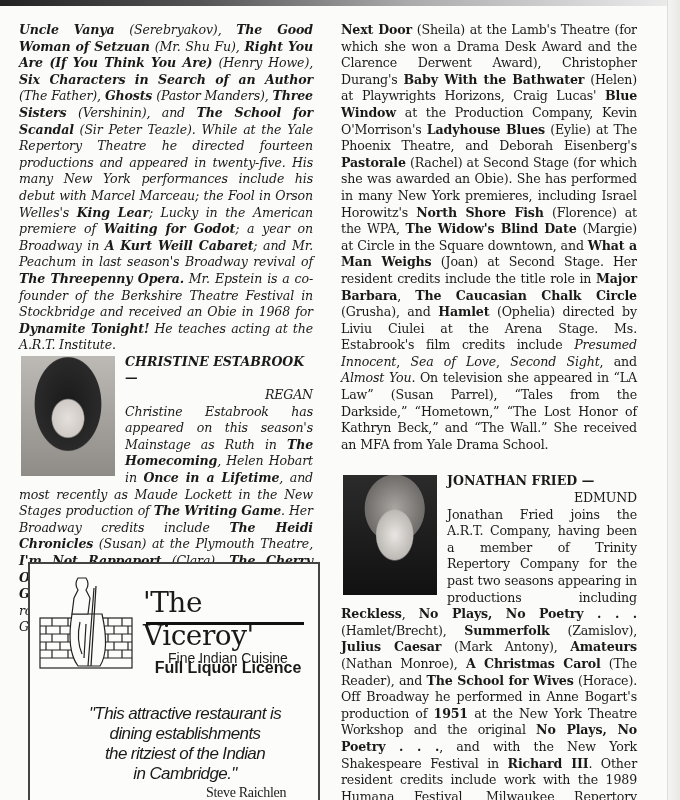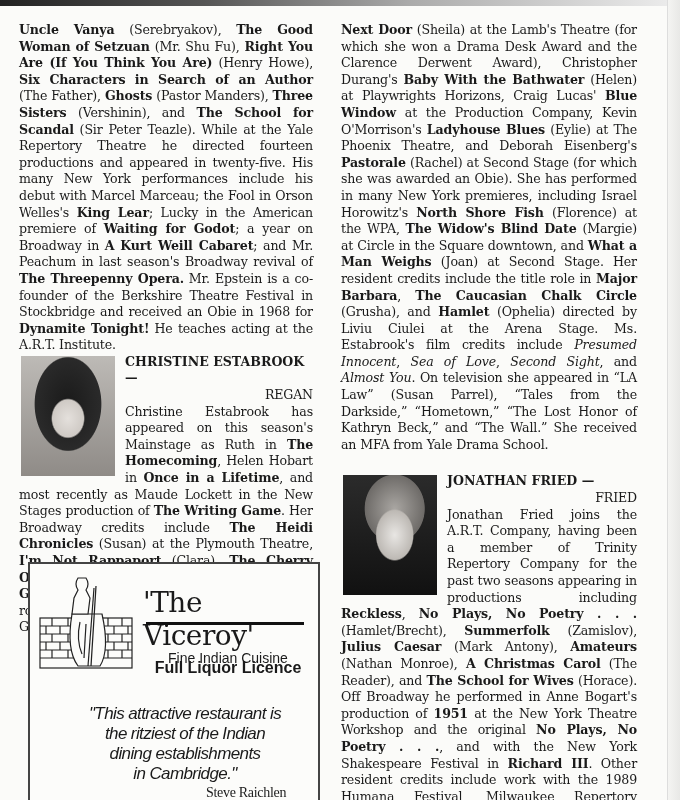--- a/index.html
+++ b/index.html
@@ -3,21 +3,21 @@
 <meta charset="utf-8">
 <style>
   html, body { margin:0; padding:0; }
   body { width:680px; height:800px; background:#fbfbf9; position:relative; overflow:hidden;
          font-family:"DejaVu Serif", "Liberation Serif", serif; color:#1a1a1a; }
   .topbar { position:absolute; left:0; top:0; width:680px; height:6px;
             background:linear-gradient(to right,#222 0%,#555 30%,#aaa 60%,#eee 100%); }
   .rightedge { position:absolute; right:0; top:0; width:12px; height:800px;
                background:linear-gradient(to right,#f4f4f2,#e8e8e6); border-left:1px solid #ddd; }
   .col { position:absolute; font-size:12.6px; line-height:16.6px; text-align:justify; letter-spacing:-0.15px; }
-  .col-left { left:19px; top:22px; width:294px; }
+  .col-left { left:19px; top:22px; width:294px;font-style:italic; }
   .col-right { left:341px; top:22px; width:296px; }
   b { font-weight:bold; }
   i { font-style:italic; }
   p { margin:0; }
   .bio { position:relative; }
   .photo { float:left; margin:2px 10px 2px 2px; background:#555; }
   .photo-ce { width:94px; height:120px;
      background:radial-gradient(ellipse 30% 28% at 50% 52%, #e4e0dc 0%, #cfcac5 55%, transparent 60%),
                 radial-gradient(ellipse 50% 55% at 50% 40%, #1a1a1a 0%, #2a2a2a 70%, transparent 72%),
                 linear-gradient(#bdbab6,#8f8b87); }
@@ -92,30 +92,30 @@
       <path d="M42 52 Q38 70 44 84"></path>
         <path d="M48 54 L46 88"></path>
     </g>
   </svg>
   <div class="ad-title">'The Viceroy'</div>
   <div class="ad-title-rule"></div>
   <div class="ad-sub">Fine Indian Cuisine</div>
   <div class="ad-sub2">Full Liquor Licence</div>
   <div class="ad-quote">
     <div>"This attractive restaurant is</div>
+    <div>dining establishments</div>
     <div>the ritziest of the Indian</div>
-    <div>dining establishments</div>
     <div>in Cambridge."</div>
   </div>
   <div class="ad-attr">Steve Raichlen</div>
 
 </div>
 
 <div class="col col-right">
   <p><b>Next Door</b><span>  (Sheila) at the Lamb's Theatre (for which she won a Drama Desk Award and the Clarence Derwent Award), Christopher Durang's </span><b>Baby With the Bathwater</b><span> (Helen) at Playwrights Horizons, Craig Lucas' </span><b>Blue Window</b><span> at the Production Company, Kevin O'Morrison's </span><b>Ladyhouse Blues</b><span> (Eylie) at The Phoenix Theatre, and Deborah Eisenberg's </span><b>Pastorale</b><span> (Rachel) at Second Stage (for which she was awarded an Obie).  She has performed in many New York premieres, including Israel Horowitz's </span><b>North Shore Fish</b><span> (Florence) at the WPA, </span><b>The Widow's Blind Date</b><span> (Margie) at Circle in the Square downtown, and </span><b>What a Man Weighs</b><span> (Joan) at Second Stage. Her resident credits include the title role in </span><b>Major Barbara</b><span>, </span><b>The Caucasian Chalk Circle</b><span> (Grusha), and </span><b>Hamlet</b><span> (Ophelia) directed by Liviu Ciulei at the Arena Stage.  Ms. Estabrook's film credits include </span><i>Presumed Innocent</i><span>, </span><i>Sea of Love</i><span>, </span><i>Second Sight</i><span>, and </span><i>Almost You</i><span>.  On television she appeared in “LA Law” (Susan Parrel), “Tales from the Darkside,” “Hometown,” “The Lost Honor of Kathryn Beck,” and “The Wall.”  She received an MFA from Yale Drama School.</span></p>
 
   <div class="bio" style="margin-top:20px;">
     <div class="photo photo-jf" title="Portrait of Jonathan Fried"></div>
     <div class="bio-head">JONATHAN FRIED —</div>
-    <div class="bio-role">FRIED</div>
+    <div class="bio-role">EDMUND</div>
     <p><span>Jonathan Fried joins the A.R.T. Company, having been a member of Trinity Repertory Company for the past two seasons appearing in productions including </span><b>Reckless</b><span>, </span><b>No Plays, No Poetry . . .</b><span> (Hamlet/Brecht), </span><b>Summerfolk</b><span> (Zamislov), </span><b>Julius Caesar</b><span> (Mark Antony), </span><b>Amateurs</b><span> (Nathan Monroe), </span><b>A Christmas Carol</b><span> (The Reader), and </span><b>The School for Wives</b><span> (Horace).  Off Broadway he performed in Anne Bogart's production of </span><b>1951</b><span> at the New York Theatre Workshop and the original </span><b>No Plays, No Poetry . . .</b><span>, and with the New York Shakespeare Festival in </span><b>Richard III</b><span>.  Other resident credits include work with the 1989 Humana Festival, Milwaukee Repertory Theater, and Actors' Theatre of Louisville where he appeared in Connie Congdon's </span></p>
   </div>
 </div>
 
 </body></html>

